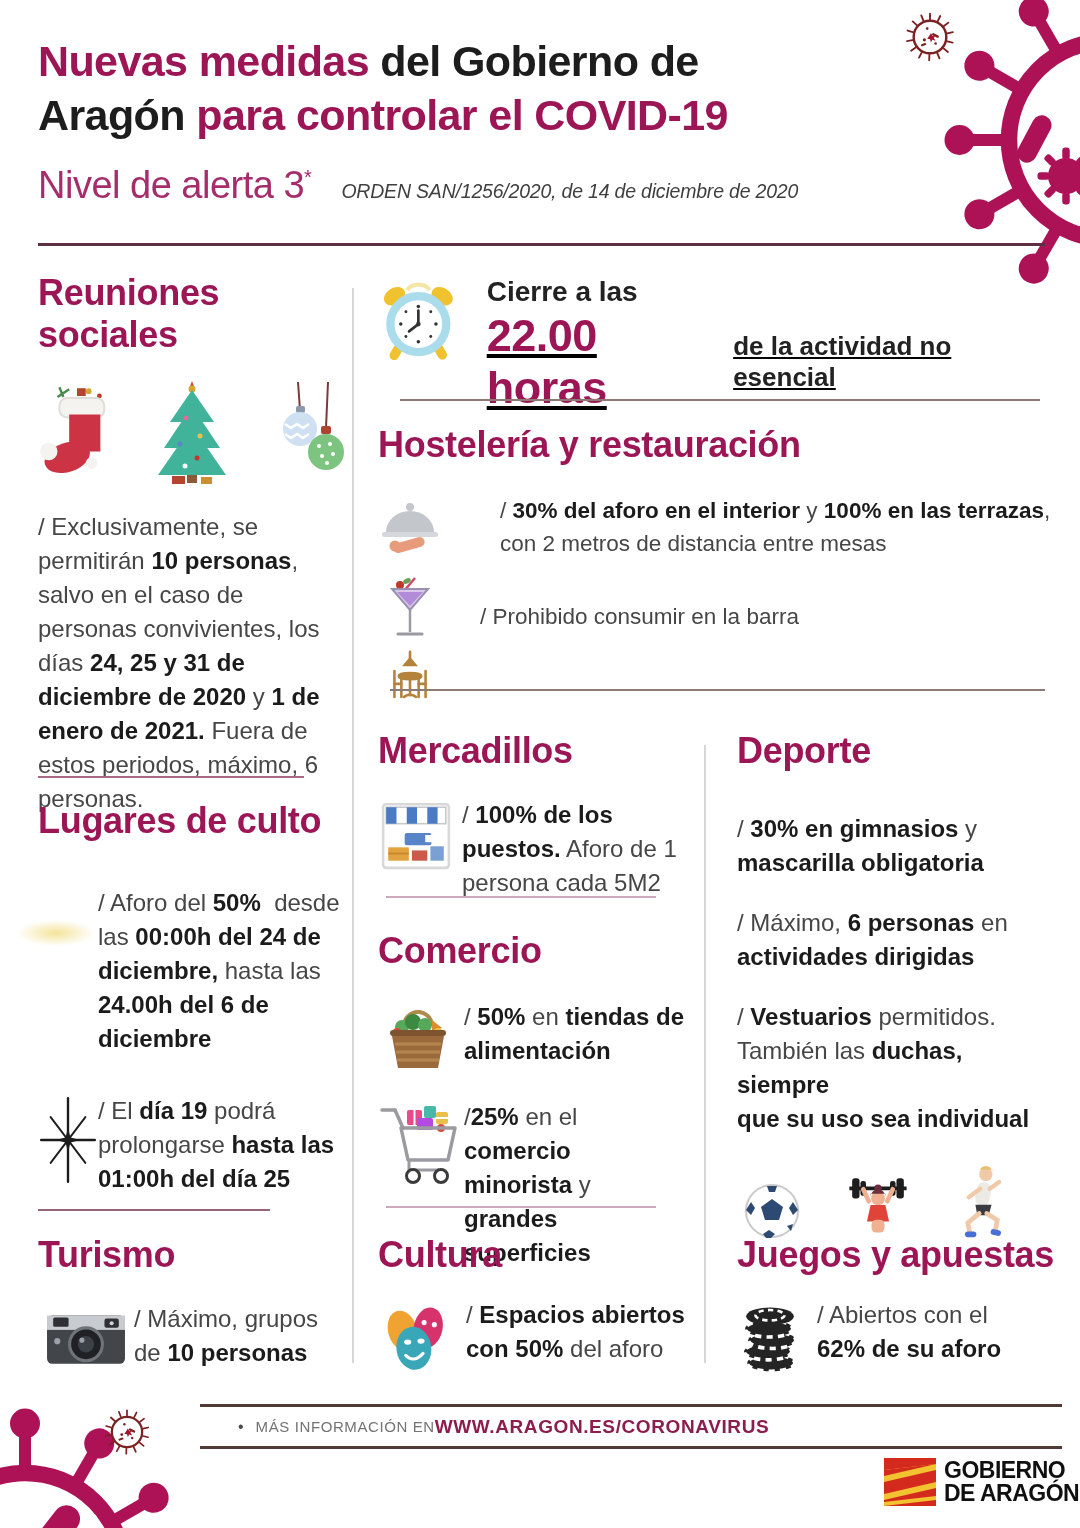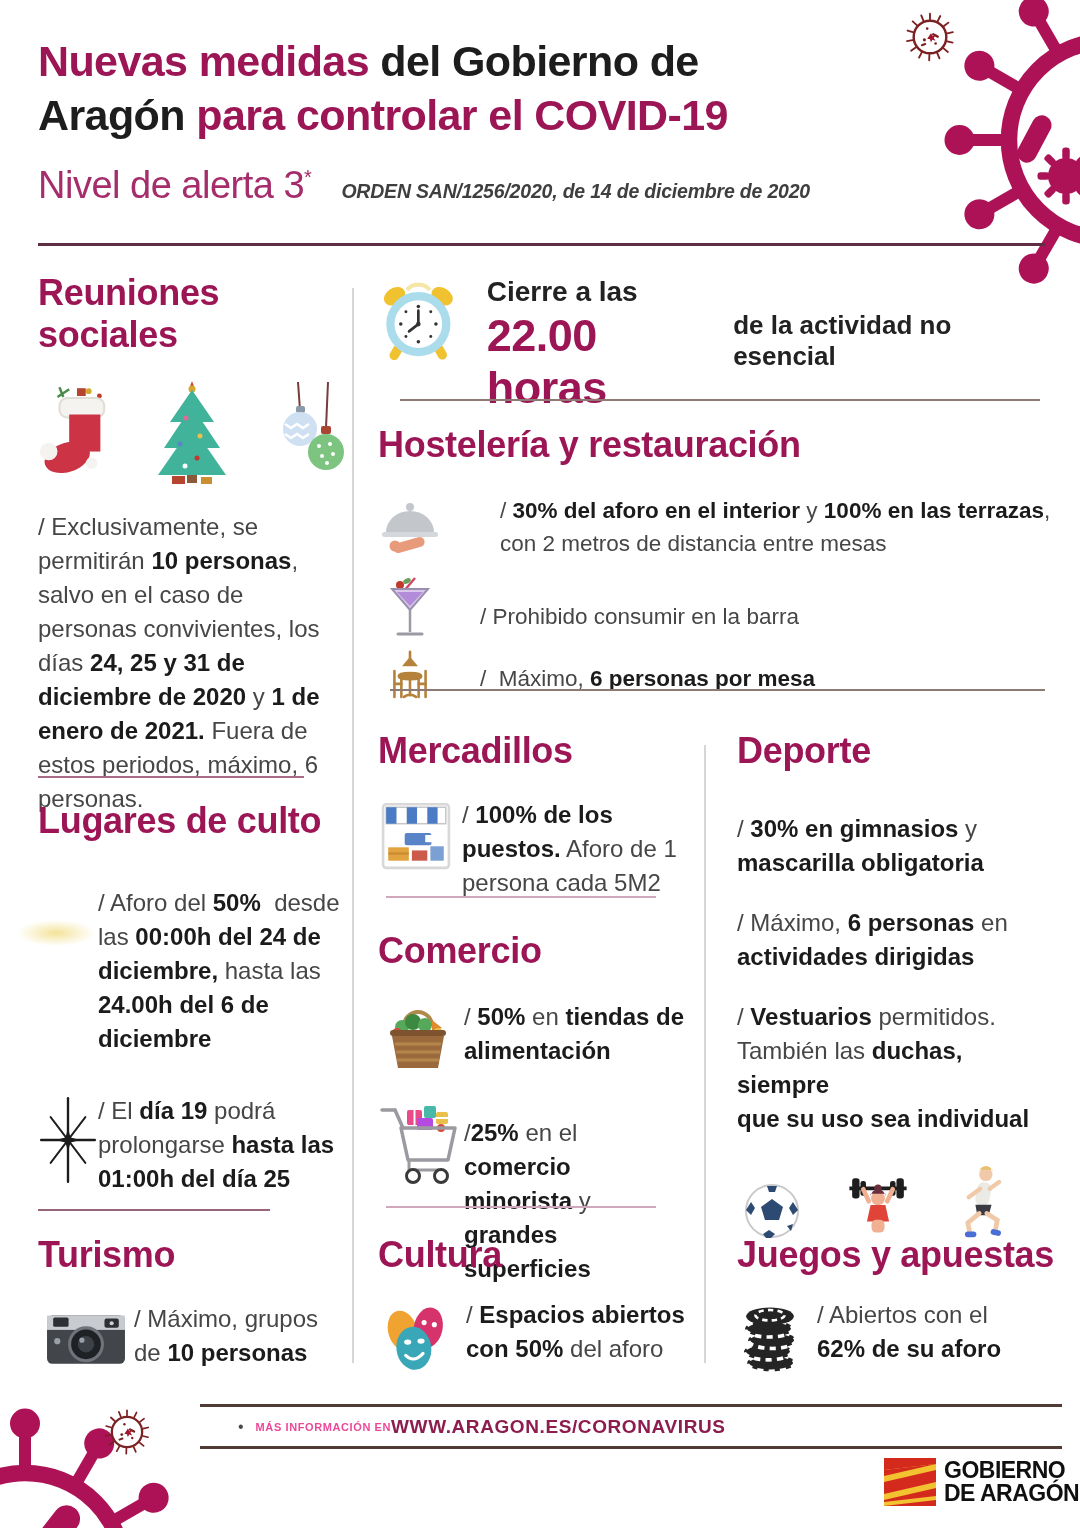--- a/index.html
+++ b/index.html
@@ -12,31 +12,31 @@
   .row{display:flex;align-items:flex-start;}
   .ic{flex:none;display:flex;justify-content:center;}
   .hline{position:absolute;}
   .vline{position:absolute;background:#d6d6d6;width:2px;}
   
   #hdr h1{margin:0;font-size:43px;line-height:54px;font-weight:600;color:#1d1d1d;letter-spacing:-0.6px;}
   #hdr h1 .acc{font-weight:800;color:#9c1656;}
   .alert-row{display:flex;align-items:baseline;margin-top:22px;}
   .alert{font-size:38px;font-weight:400;color:#a52d6b;letter-spacing:-0.5px;}
   .alert sup{font-size:20px;}
-  .order{font-size:19.5px;font-style:italic;font-weight:700;color:#3f3f3f;margin-left:30px;letter-spacing:-0.2px;}
+  .order{font-size:19.5px;font-style:italic;font-weight:400;color:#3f3f3f;margin-left:30px;letter-spacing:-0.2px;}
   
   #closure .c1{font-size:28px;font-weight:700;color:#222;margin:0 0 2px 0;}
-  #closure .c2{display:flex;align-items:flex-start;}
+  #closure .c2{display:flex;align-items:center;text-decoration:underline;}
   #closure .time{font-size:45px;font-weight:800;color:#9c1656;letter-spacing:-0.5px;}
   #closure .suffix{font-size:26px;font-weight:700;color:#222;margin-left:14px;}
   .host-txt{font-size:22.5px;line-height:33px;}
   
   #finfo{border-top:3px solid #4f3b33;border-bottom:3px solid #4f3b33;display:flex;align-items:center;}
   #finfo .dot{color:#4a4a4a;font-size:16px;margin:0 12px 0 38px;}
-  #finfo .fp{font-size:11px;letter-spacing:0.6px;color:#ec4899;font-weight:700;}
+  #finfo .fp{font-size:15px;letter-spacing:0.6px;color:#737373;font-weight:400;}
   #finfo .fu{font-size:19px;letter-spacing:0.6px;color:#8c1d4e;font-weight:800;}
   #logo{display:flex;align-items:center;}
   #logo .lt{margin-left:8px;font-size:23px;font-weight:800;line-height:23px;color:#101010;letter-spacing:-0.5px;}
   .dep-icons{display:flex;align-items:flex-end;gap:44px;padding-left:6px;margin-top:28px;}
 </style>
 </head>
 <body>
 
 <svg width="0" height="0" style="position:absolute">
   <defs>
@@ -317,21 +317,20 @@
             <path d="M30 52 Q37 47 44 52"></path>
             <line x1="19" y1="22" x2="19" y2="52"></line>
               <line x1="19" y1="37" x2="27" y2="37"></line>
               <line x1="27" y1="29" x2="27" y2="52"></line>
             <line x1="55" y1="22" x2="55" y2="52"></line>
               <line x1="47" y1="37" x2="55" y2="37"></line>
               <line x1="47" y1="29" x2="47" y2="52"></line>
           </g>
         </svg>
       </div>
-      <p class="txt host-txt" style="margin-left:38px;width:575px;margin-top:14px"><span>/  Máximo, </span><span class="b">6 personas por mesa</span></p>
     </div>
   </div>
   <div class="hline" style="left:390px;top:689px;width:655px;height:2px;background:#8d7a74"></div>
 
   <div class="abs" style="left:378px;top:730px;width:310px">
     <h2 class="sec-h">Mercadillos</h2>
     <div class="row" style="margin-top:26px">
       <div class="ic" style="width:76px">
         <svg width="72" height="74" viewBox="0 0 70 72">
           <rect x="3" y="6" width="64" height="62" rx="3" fill="#ffffff" stroke="#d8d8d8" stroke-width="2.5"></rect>
@@ -468,21 +467,21 @@
           <circle cx="62" cy="28" r="4" fill="#d84a3a"></circle>
           <line x1="3" y1="10" x2="16" y2="10" stroke="#9a9aa0" stroke-width="3.5" stroke-linecap="round"></line>
           <line x1="16" y1="10" x2="24" y2="28" stroke="#9a9aa0" stroke-width="3.5" stroke-linecap="round"></line>
           <path d="M22 28 L76 28 L69 60 L29 60 Z" fill="none" stroke="#9a9aa0" stroke-width="3.5" stroke-linejoin="round"></path>
           <line x1="30" y1="60" x2="30" y2="70" stroke="#9a9aa0" stroke-width="3"></line>
           <line x1="30" y1="70" x2="60" y2="70" stroke="#9a9aa0" stroke-width="3"></line>
           <circle cx="34" cy="76" r="6.5" fill="#ffffff" stroke="#3a3a3a" stroke-width="3"></circle>
           <circle cx="62" cy="76" r="6.5" fill="#ffffff" stroke="#3a3a3a" stroke-width="3"></circle>
         </svg>
       </div>
-      <p class="txt" style="width:222px;margin-top:16px"><span>/</span><span class="b">25%</span><span> en el </span><span class="b">comercio
+      <p class="txt" style="width:222px;margin-top:0"><span>/</span><span class="b">25%</span><span> en el </span><span class="b">comercio
 minorista</span><span> y </span><span class="b">grandes
 superficies</span></p>
     </div>
   </div>
   <div class="hline" style="left:386px;top:1206px;width:270px;height:2px;background:#cfa8bc"></div>
 
   <div class="abs" style="left:38px;top:1234px;width:320px">
     <h2 class="sec-h">Turismo</h2>
     <div class="row" style="margin-top:26px">
       <div class="ic" style="width:96px">

